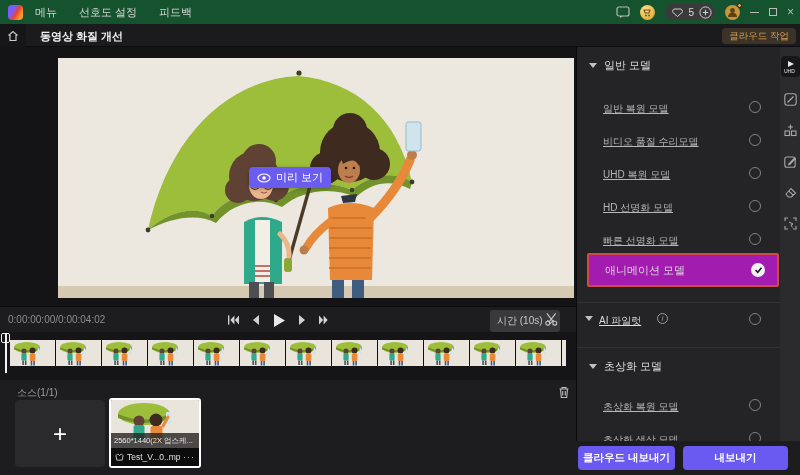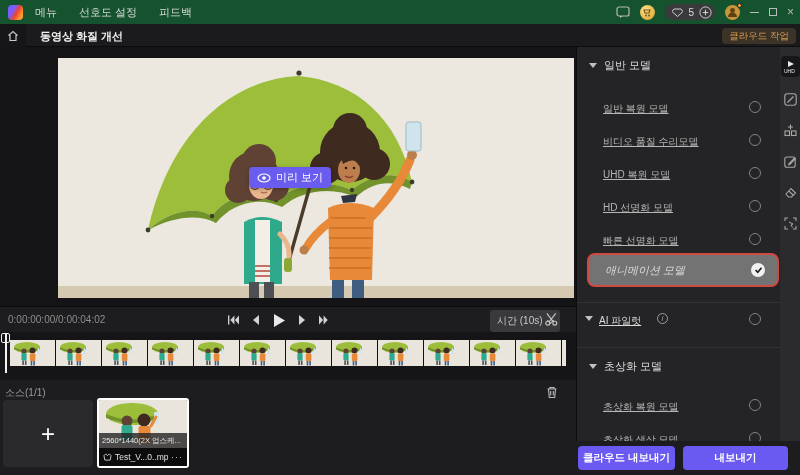--- a/index.html
+++ b/index.html
@@ -58,21 +58,21 @@
   .trim { position:absolute; left:544px; top:5px; }
 
   
   .filmzone { left:0; top:332px; width:576px; height:48px; background:#151517; }
   .strip { position:absolute; left:10px; top:8px; width:556px; height:26px; }
   .playhead-line { position:absolute; left:5px; top:2px; width:2px; height:39px; background:#f2f2f2; }
   .playhead-grip { position:absolute; left:1px; top:1px; width:9px; height:10px; border:1.5px solid #f2f2f2;
                    border-radius:2px; background:transparent; }
 
   
-  .srcarea { left:0; top:380px; width:576px; height:95px; background:#1d1d1f;padding-left:34px; }
+  .srcarea { left:12px; top:380px; width:576px; height:95px; background:#1d1d1f;padding-left:34px; }
   .src-label { position:absolute; left:5px; top:6px; color:#9a9a9a; font-size:10px; }
   .trash { position:absolute; left:546px; top:5px; color:#bdbdbd; }
   .add-card { position:absolute; left:3px; top:20px; width:90px; height:67px; background:#2a2a2c;
               border-radius:4px; display:flex; align-items:center; justify-content:center; }
   .add-card::after { content:"+"; color:#fff; font-size:24px; font-weight:300; line-height:1; }
   .thumb-card { position:absolute; left:97px; top:18px; width:92px; height:70px; border:2px solid #fff;
                 border-radius:3px; background:#0c0c0c; overflow:hidden; }
   .thumb-img { position:absolute; left:0; top:0; width:88px; height:48px; }
   .thumb-overlay { position:absolute; left:0; top:33px; width:88px; height:15px; background:rgba(35,35,35,.8);
                    color:#e8e8e8; font-size:7.5px; line-height:15px; padding:0 3px; white-space:nowrap; overflow:hidden; }
@@ -85,22 +85,22 @@
   .panel { left:576px; top:47px; width:204px; height:428px; background:#242426;
            border-left:1px solid #0b0b0d; }
   .sec-head { position:absolute; left:12px; display:flex; align-items:center; gap:7px;
               color:#dcdcdc; font-size:11px; }
   .tri { width:0; height:0; border-left:4px solid transparent; border-right:4px solid transparent;
          border-top:5px solid #c0c0c0; }
   .prow { position:absolute; left:0; width:204px; height:22px; cursor:default; }
   .prow .lbl { position:absolute; left:26px; top:5px; color:#b6b6b6; font-size:10px;text-decoration:underline; }
   .radio { position:absolute; left:172px; top:4px; width:12px; height:12px; border-radius:50%;
            border:1px solid #828282; }
-  .sel-row { position:absolute; left:10px; top:206px; width:192px; height:34px; background:#737373;
-             border:2px solid #cf4a40; border-radius:8px;font-style:italic; }
+  .sel-row { position:absolute; left:10px; top:206px; width:192px; height:34px; background:#a21caf;
+             border:2px solid #cf4a40; border-radius:2px; }
   .sel-row .lbl { position:absolute; left:16px; top:8px; color:#d8d8d8; font-size:11px; }
   .check { position:absolute; left:162px; top:8px; width:14px; height:14px; border-radius:50%; background:#f2f2f2;
            display:flex; align-items:center; justify-content:center; }
   .pdivider { position:absolute; left:0; width:204px; height:1px; background:#333335; }
   .info-ic { display:inline-block; width:11px; height:11px; border:1px solid #9a9a9a; border-radius:50%;
              color:#9a9a9a; font-size:8px; text-align:center; line-height:10px; margin-left:6px;
              vertical-align:-1px; }
   .info-ic::after { content:"i"; font-style:italic; }
   .bottombar { position:absolute; left:576px; top:441px; width:224px; height:34px; background:#1d1d1f; z-index:4; }
   .btn { position:absolute; top:446px; height:24px; background:#6b5af2; border-radius:4px; color:#fff;

